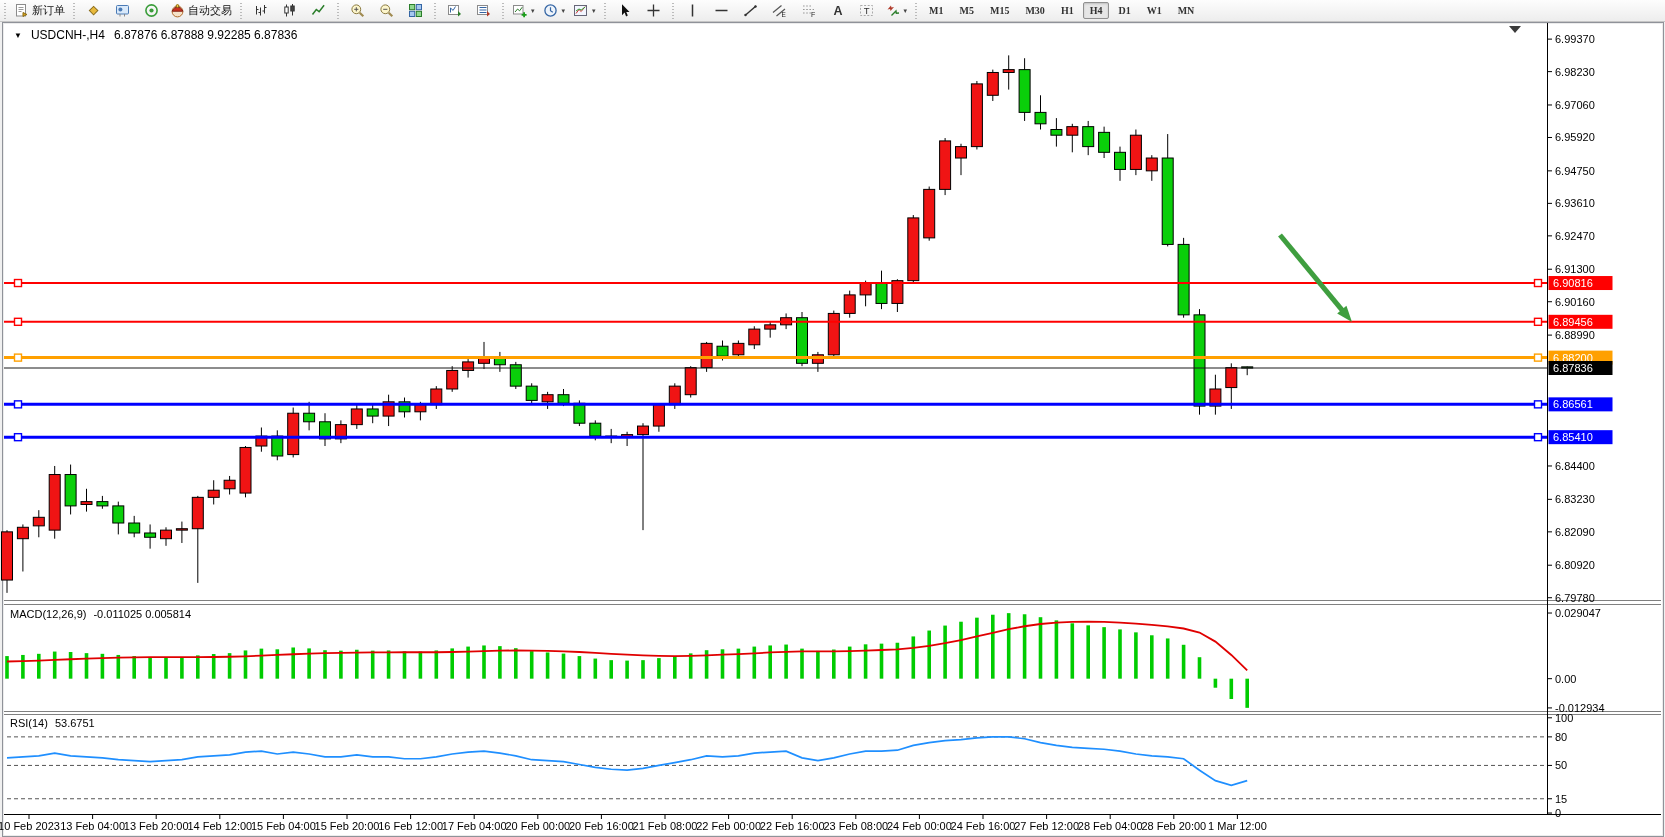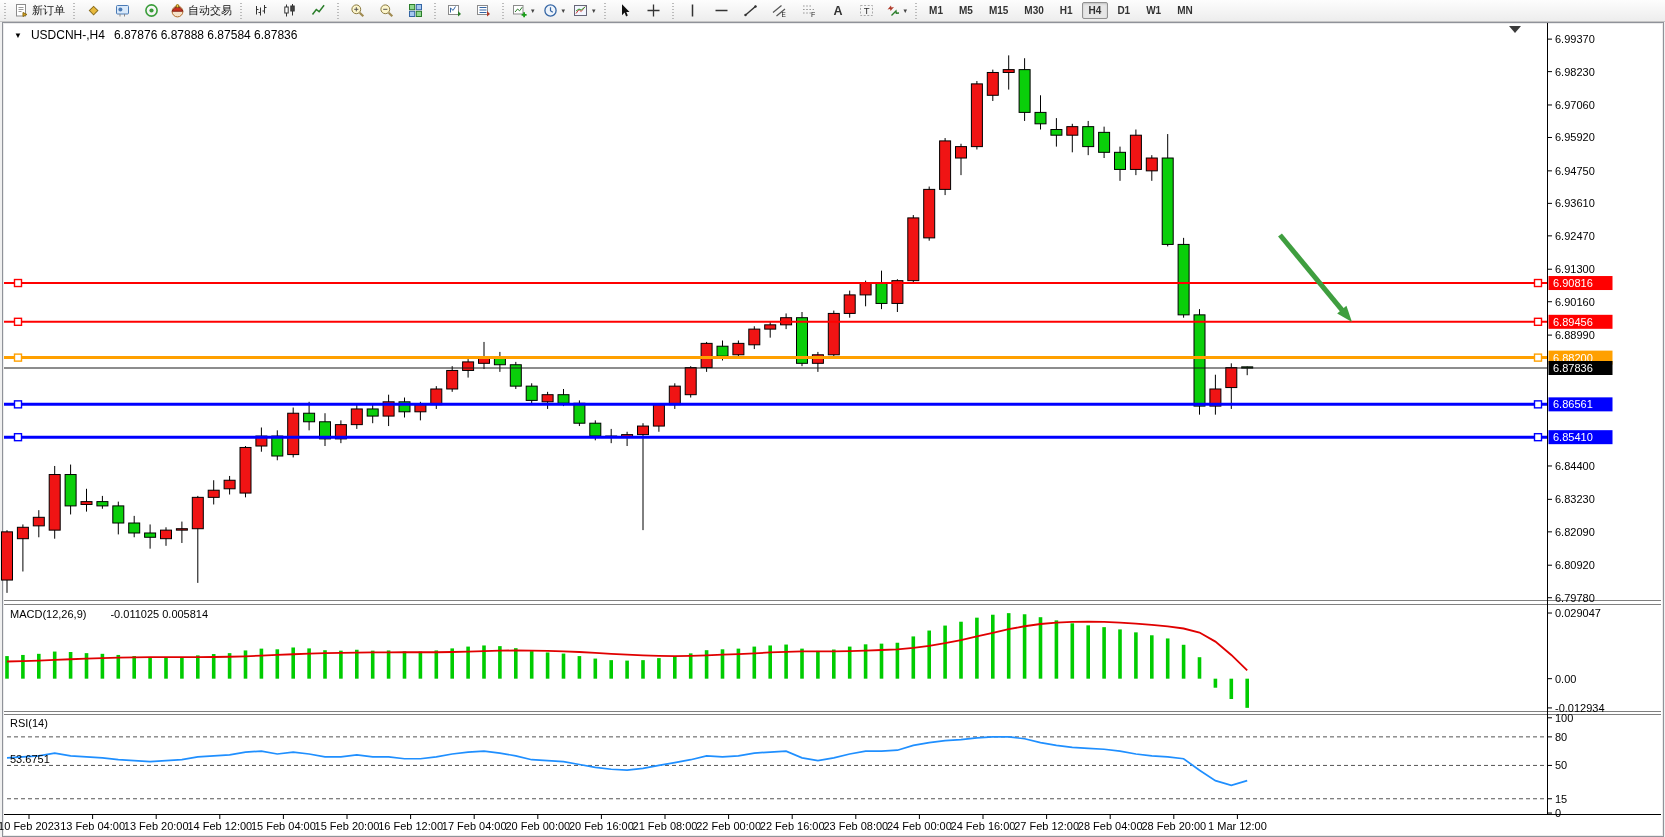--- a/index.html
+++ b/index.html
@@ -10,36 +10,36 @@
     display:flex;align-items:center;z-index:5;}
   .tb-grip{width:4px;height:16px;margin:0 3px;
     background-image:repeating-linear-gradient(#bbb 0 1px,transparent 1px 3px);
     background-size:2px 100%;background-repeat:repeat-y;background-position:1px 0;}
   .tb-group{display:flex;align-items:center;height:16px;}
   .tb-btn{height:19px;min-width:21px;display:flex;align-items:center;justify-content:center;
     gap:3px;padding:0 3px;border:1px solid transparent;border-radius:2px;cursor:default;}
   .tb-btn .lbl{font-size:11px;color:#111;white-space:nowrap;}
   .caret{font-size:7px;color:#444;margin-left:1px;}
   .tf-btn{font-size:10px;font-weight:bold;color:#333;padding:2px 6px;margin:0 1px;
-    border:1px solid transparent;border-radius:2px;}
+    border:1px solid transparent;border-radius:2px;font-family:Liberation Serif, serif;}
   .tf-btn.active{background:#e6e6e6;border:1px solid #909090;box-shadow:inset 0 1px 2px #c0c0c0;}
   .tb-right{position:absolute;right:6px;top:0;height:21px;display:flex;align-items:center;gap:10px;}
   .chat-wrap{position:relative;}
   .chat-badge{position:absolute;top:-3px;right:-7px;min-width:13px;height:13px;border-radius:7px;
     background:#e03226;color:#fff;font-size:9px;font-weight:bold;display:flex;
     align-items:center;justify-content:center;padding:0 2px;border:1px solid #fff;}
   .chart-window{position:absolute;left:2px;top:22px;width:1660px;height:813px;
     background:#fff;border:1px solid #8f9299;box-shadow:inset 0 0 0 1px #ececec;}
   #chart-svg{position:absolute;left:0;top:0;z-index:1;}
   .chart-title{position:absolute;left:14px;top:28px;z-index:3;font-size:12px;color:#000;
     display:flex;gap:9px;align-items:center;}
   .chart-title .tri{font-size:8px;color:#000;}
-  .pane-label{position:absolute;left:10px;z-index:3;font-size:11px;color:#000;display:flex;gap:24px;}
+  .pane-label{position:absolute;left:10px;z-index:3;font-size:11px;color:#000;display:flex;gap:7px;}
   .macd-label{top:608px;}
-  .rsi-label{top:717px;flex-direction:column;}
+  .rsi-label{top:717px;}
 </style>
 </head>
 <body>
 
 <div class="app">
   <div class="toolbar" id="toolbar">
       <div class="tb-grip"></div>
       <div class="tb-group">
         <div class="tb-btn">
           <svg width="15" height="15" viewBox="0 0 15 15">
@@ -662,21 +662,21 @@
         <line x1="1173.80" y1="814" x2="1173.80" y2="819" stroke="#000"></line>
         <text x="1173.80" y="830" text-anchor="middle">28 Feb 20:00</text>
         <line x1="1237.40" y1="814" x2="1237.40" y2="819" stroke="#000"></line>
         <text x="1237.40" y="830" text-anchor="middle">1 Mar 12:00</text>
       </g>
     </svg>
 
   <div class="chart-title">
     <span class="tri">▼</span>
     <span>USDCNH-,H4</span>
-    <span>6.87876 6.87888 6.87584 6.87836</span>
+    <span>6.87876 6.87888 9.92285 6.87836</span>
   </div>
 
   <div class="pane-label macd-label">
     <span>MACD(12,26,9)</span>
     <span>-0.011025 0.005814</span>
   </div>
 
   <div class="pane-label rsi-label">
     <span>RSI(14)</span>
     <span>53.6751</span>

